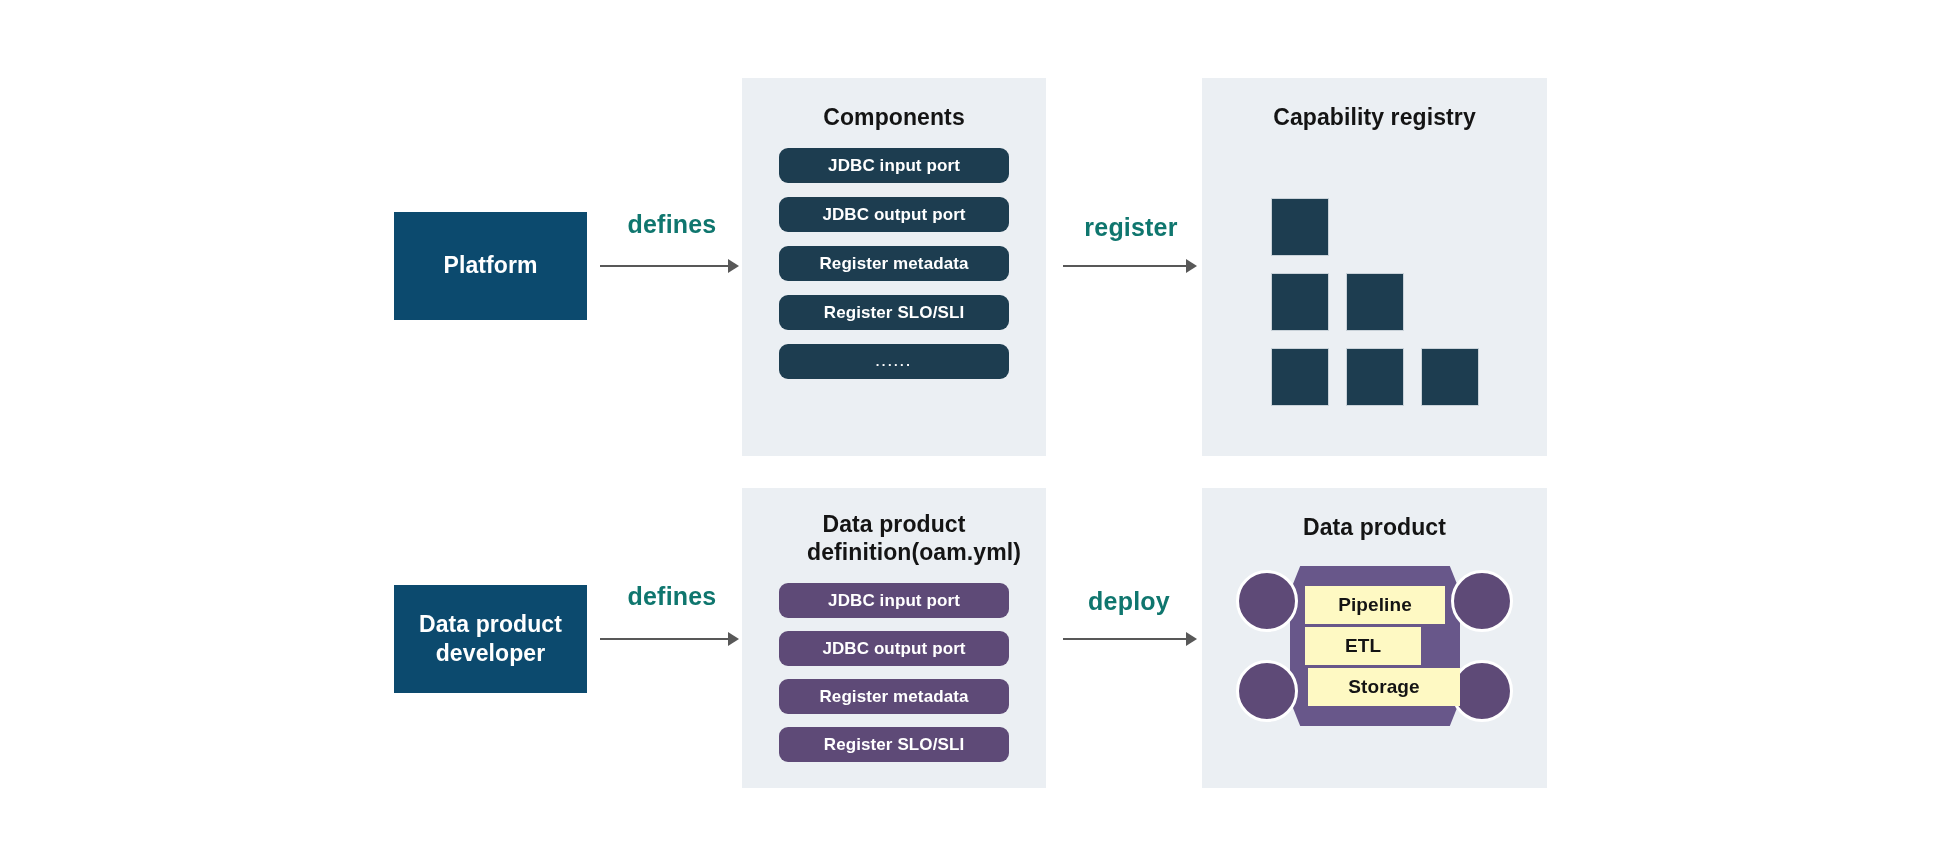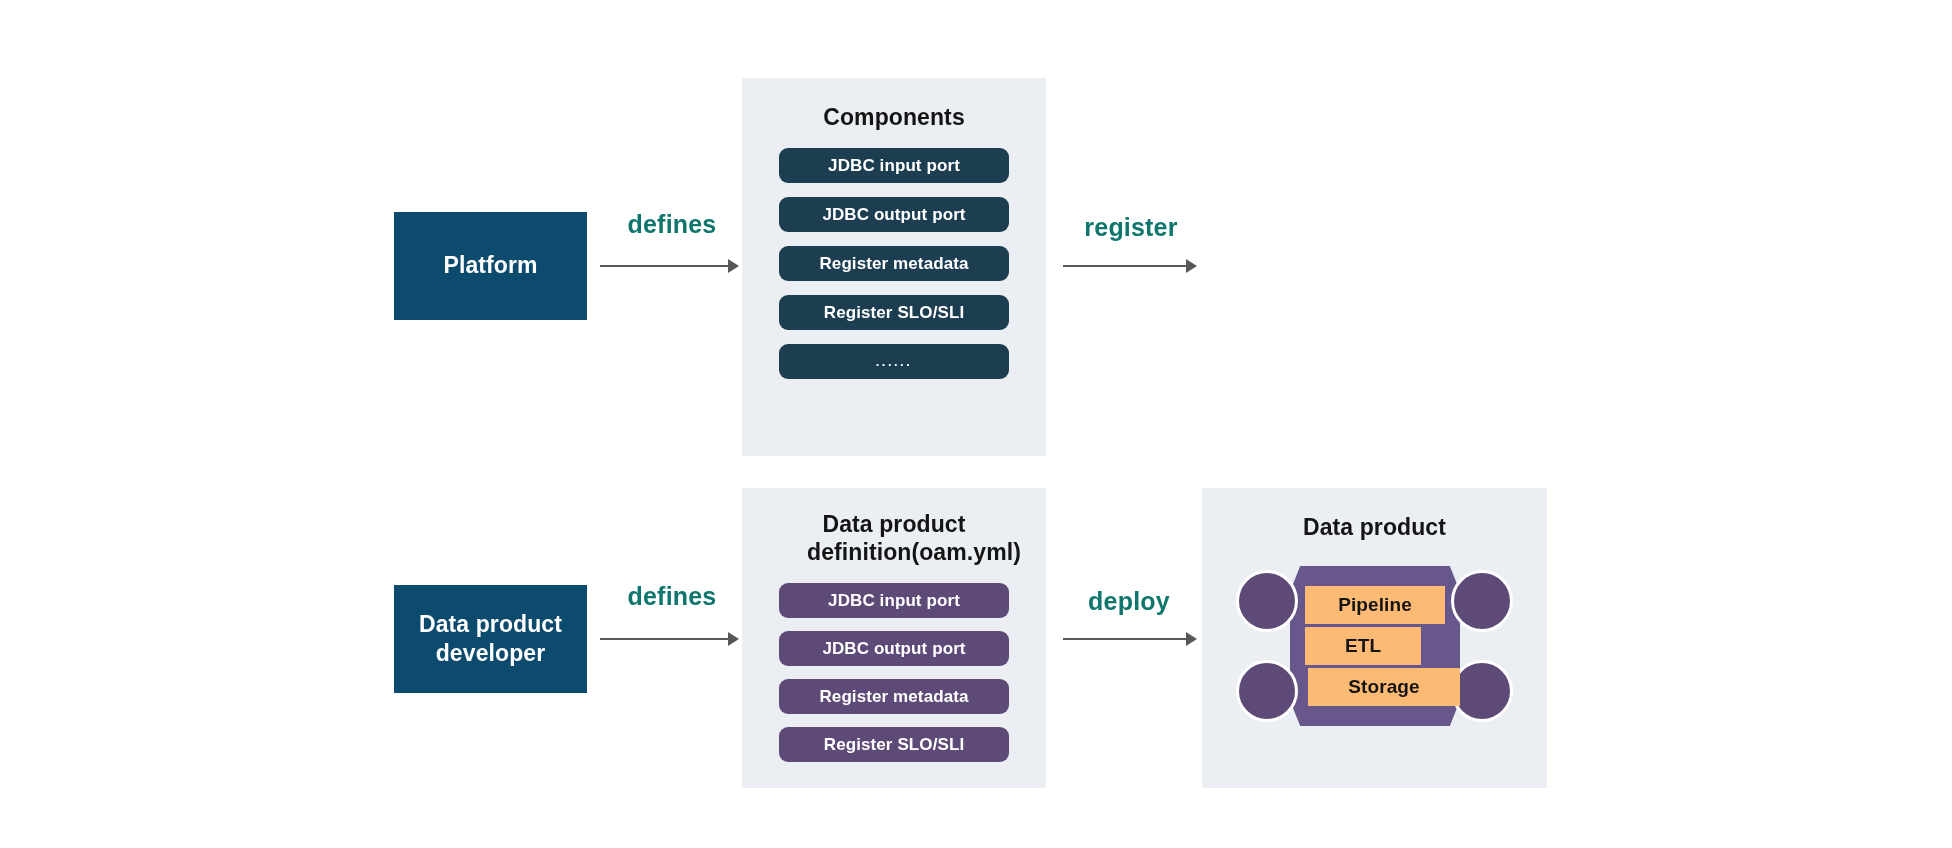--- a/index.html
+++ b/index.html
@@ -115,21 +115,21 @@
 
   .dp-circle {
     position: absolute;
     border-radius: 50%;
     background: #5E4A77;
     border: 3px solid #ffffff;
   }
 
   .dp-slot {
     position: absolute;
-    background: #fdba74;
+    background: #fef9c3;
     display: flex;
     align-items: center;
     justify-content: center;
     font-weight: bold;
     font-size: 19px;
     color: #141414;
     letter-spacing: .1px;
   }
 </style>
 </head>
@@ -154,20 +154,32 @@
       <div class="list-item navy" style="height:35px; margin-bottom:14px;">Register metadata</div>
       <div class="list-item navy" style="height:35px; margin-bottom:14px;">Register SLO/SLI</div>
       <div class="list-item navy dots" style="height:35px;">......</div>
     </div>
   </div>
 
   <div class="arrow-label" style="left:1056px; top:213px; width:150px;">register</div>
   <div class="arrow-line" style="left:1063px; top:265px; width:125px;"></div>
   <div class="arrow-head" style="left:1186px; top:259px;"></div>
 
+  <div class="abs panel" style="left:1202px; top:78px; width:345px; height:378px;">
+    <div class="panel-title" style="top:25px;">Capability registry</div>
+
+    <div class="reg-square" style="left:69px;  top:120px; width:58px; height:58px;"></div>
+
+    <div class="reg-square" style="left:69px;  top:195px; width:58px; height:58px;"></div>
+    <div class="reg-square" style="left:144px; top:195px; width:58px; height:58px;"></div>
+
+    <div class="reg-square" style="left:69px;  top:270px; width:58px; height:58px;"></div>
+    <div class="reg-square" style="left:144px; top:270px; width:58px; height:58px;"></div>
+    <div class="reg-square" style="left:219px; top:270px; width:58px; height:58px;"></div>
+  </div>
 
   <div class="abs actor" style="left:394px; top:585px; width:193px; height:108px; flex-direction:column;">
     <span>Data product</span>
     <span>developer</span>
   </div>
 
   <div class="arrow-label" style="left:597px; top:582px; width:150px;">defines</div>
   <div class="arrow-line" style="left:600px; top:638px; width:130px;"></div>
   <div class="arrow-head" style="left:728px; top:632px;"></div>
 

